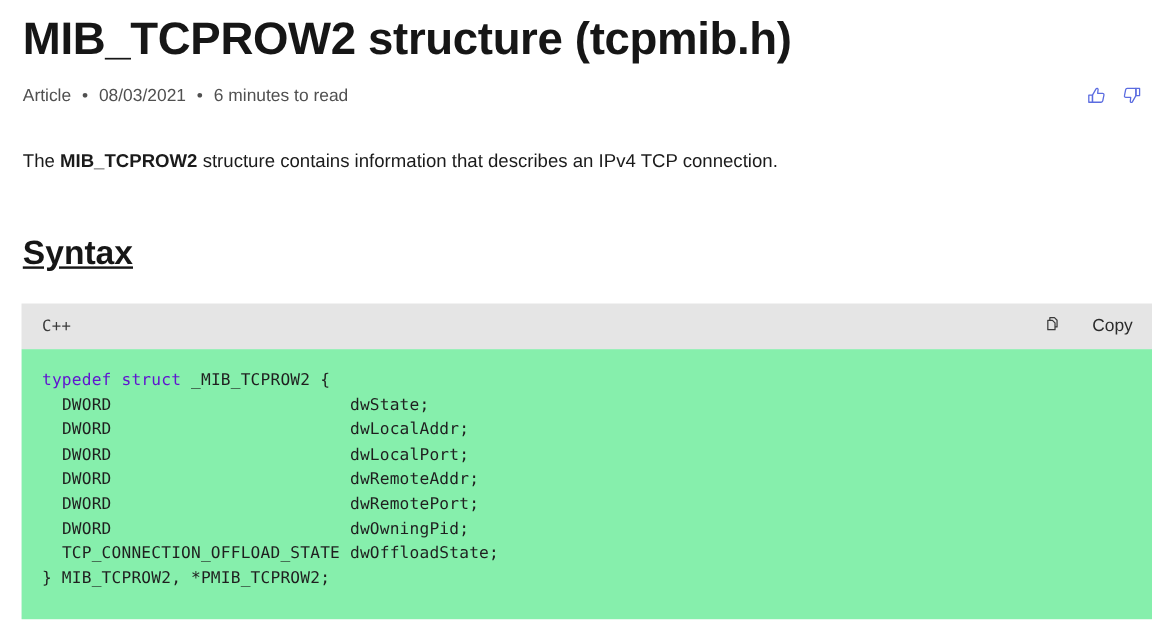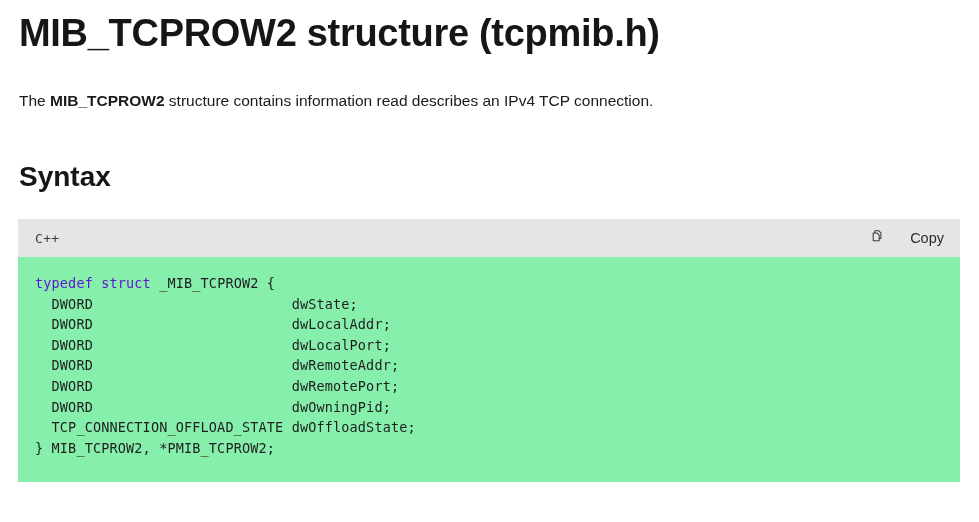--- a/index.html
+++ b/index.html
@@ -79,20 +79,21 @@
   .intro b { font-weight: 700; text-align: right; }
 
   
   .section-heading {
     margin: 0;
     padding-top: 46px;
     font-size: 28px;
     line-height: 36px;
     font-weight: 600;
     color: #161616;
+    text-decoration: underline;
   }
 
   
   .code-block {
     margin-top: 24px;
     margin-left: -1px;
     width: 942px;
     background: #f2f2f2;
   }
   .code-header {
@@ -137,23 +138,47 @@
   }
   .kw { color: #6015cf; }
 </style>
 </head>
 <body>
 
 <div class="page">
 
   <h1 class="page-title">MIB_TCPROW2 structure (tcpmib.h)</h1>
 
+  <div class="meta-row">
+    <div class="meta-text">
+      <span>Article</span>
+      <span class="meta-sep">•</span>
+      <span>08/03/2021</span>
+      <span class="meta-sep">•</span>
+      <span>6 minutes to read</span>
+    </div>
+
+    <div class="feedback-group">
+      <span class="feedback-btn">
+        <svg width="18" height="18" viewBox="0 0 20 20" fill="none" stroke="#5b6ce0" stroke-width="1.2" stroke-linejoin="round">
+          <path d="M6 9.2 L9.3 3.4 C9.9 2.5 11.3 2.9 11.2 4 L10.8 7.6 L15.4 7.6 C16.2 7.6 16.8 8.3 16.6 9.1 L15.5 14.6 C15.35 15.3 14.75 15.8 14.05 15.8 L6 15.8 Z"></path>
+          <rect x="2.6" y="9.2" width="3.4" height="6.6"></rect>
+        </svg>
+      </span>
+      <span class="feedback-btn">
+        <svg width="18" height="18" viewBox="0 0 20 20" fill="none" stroke="#5b6ce0" stroke-width="1.2" stroke-linejoin="round">
+          <path d="M14 9.6 L10.7 15.4 C10.1 16.3 8.7 15.9 8.8 14.8 L9.2 11.2 L4.6 11.2 C3.8 11.2 3.2 10.5 3.4 9.7 L4.5 4.2 C4.65 3.5 5.25 3 5.95 3 L14 3 Z"></path>
+          <rect x="14" y="3" width="3.4" height="6.6"></rect>
+        </svg>
+      </span>
+    </div>
+  </div>
 
   <p class="intro">
-    <span>The </span><b>MIB_TCPROW2</b><span> structure contains information read describes an IPv4 TCP connection.</span>
+    <span>The </span><b>MIB_TCPROW2</b><span> structure contains information that describes an IPv4 TCP connection.</span>
   </p>
 
   <h2 class="section-heading">Syntax</h2>
 
   <div class="code-block">
     <div class="code-header">
       <span class="code-lang">C++</span>
       <button class="copy-btn">
         <span>
           <svg width="15" height="15" viewBox="0 0 16 16" fill="none" stroke="#3a3a3a" stroke-width="1.1" stroke-linejoin="round">

